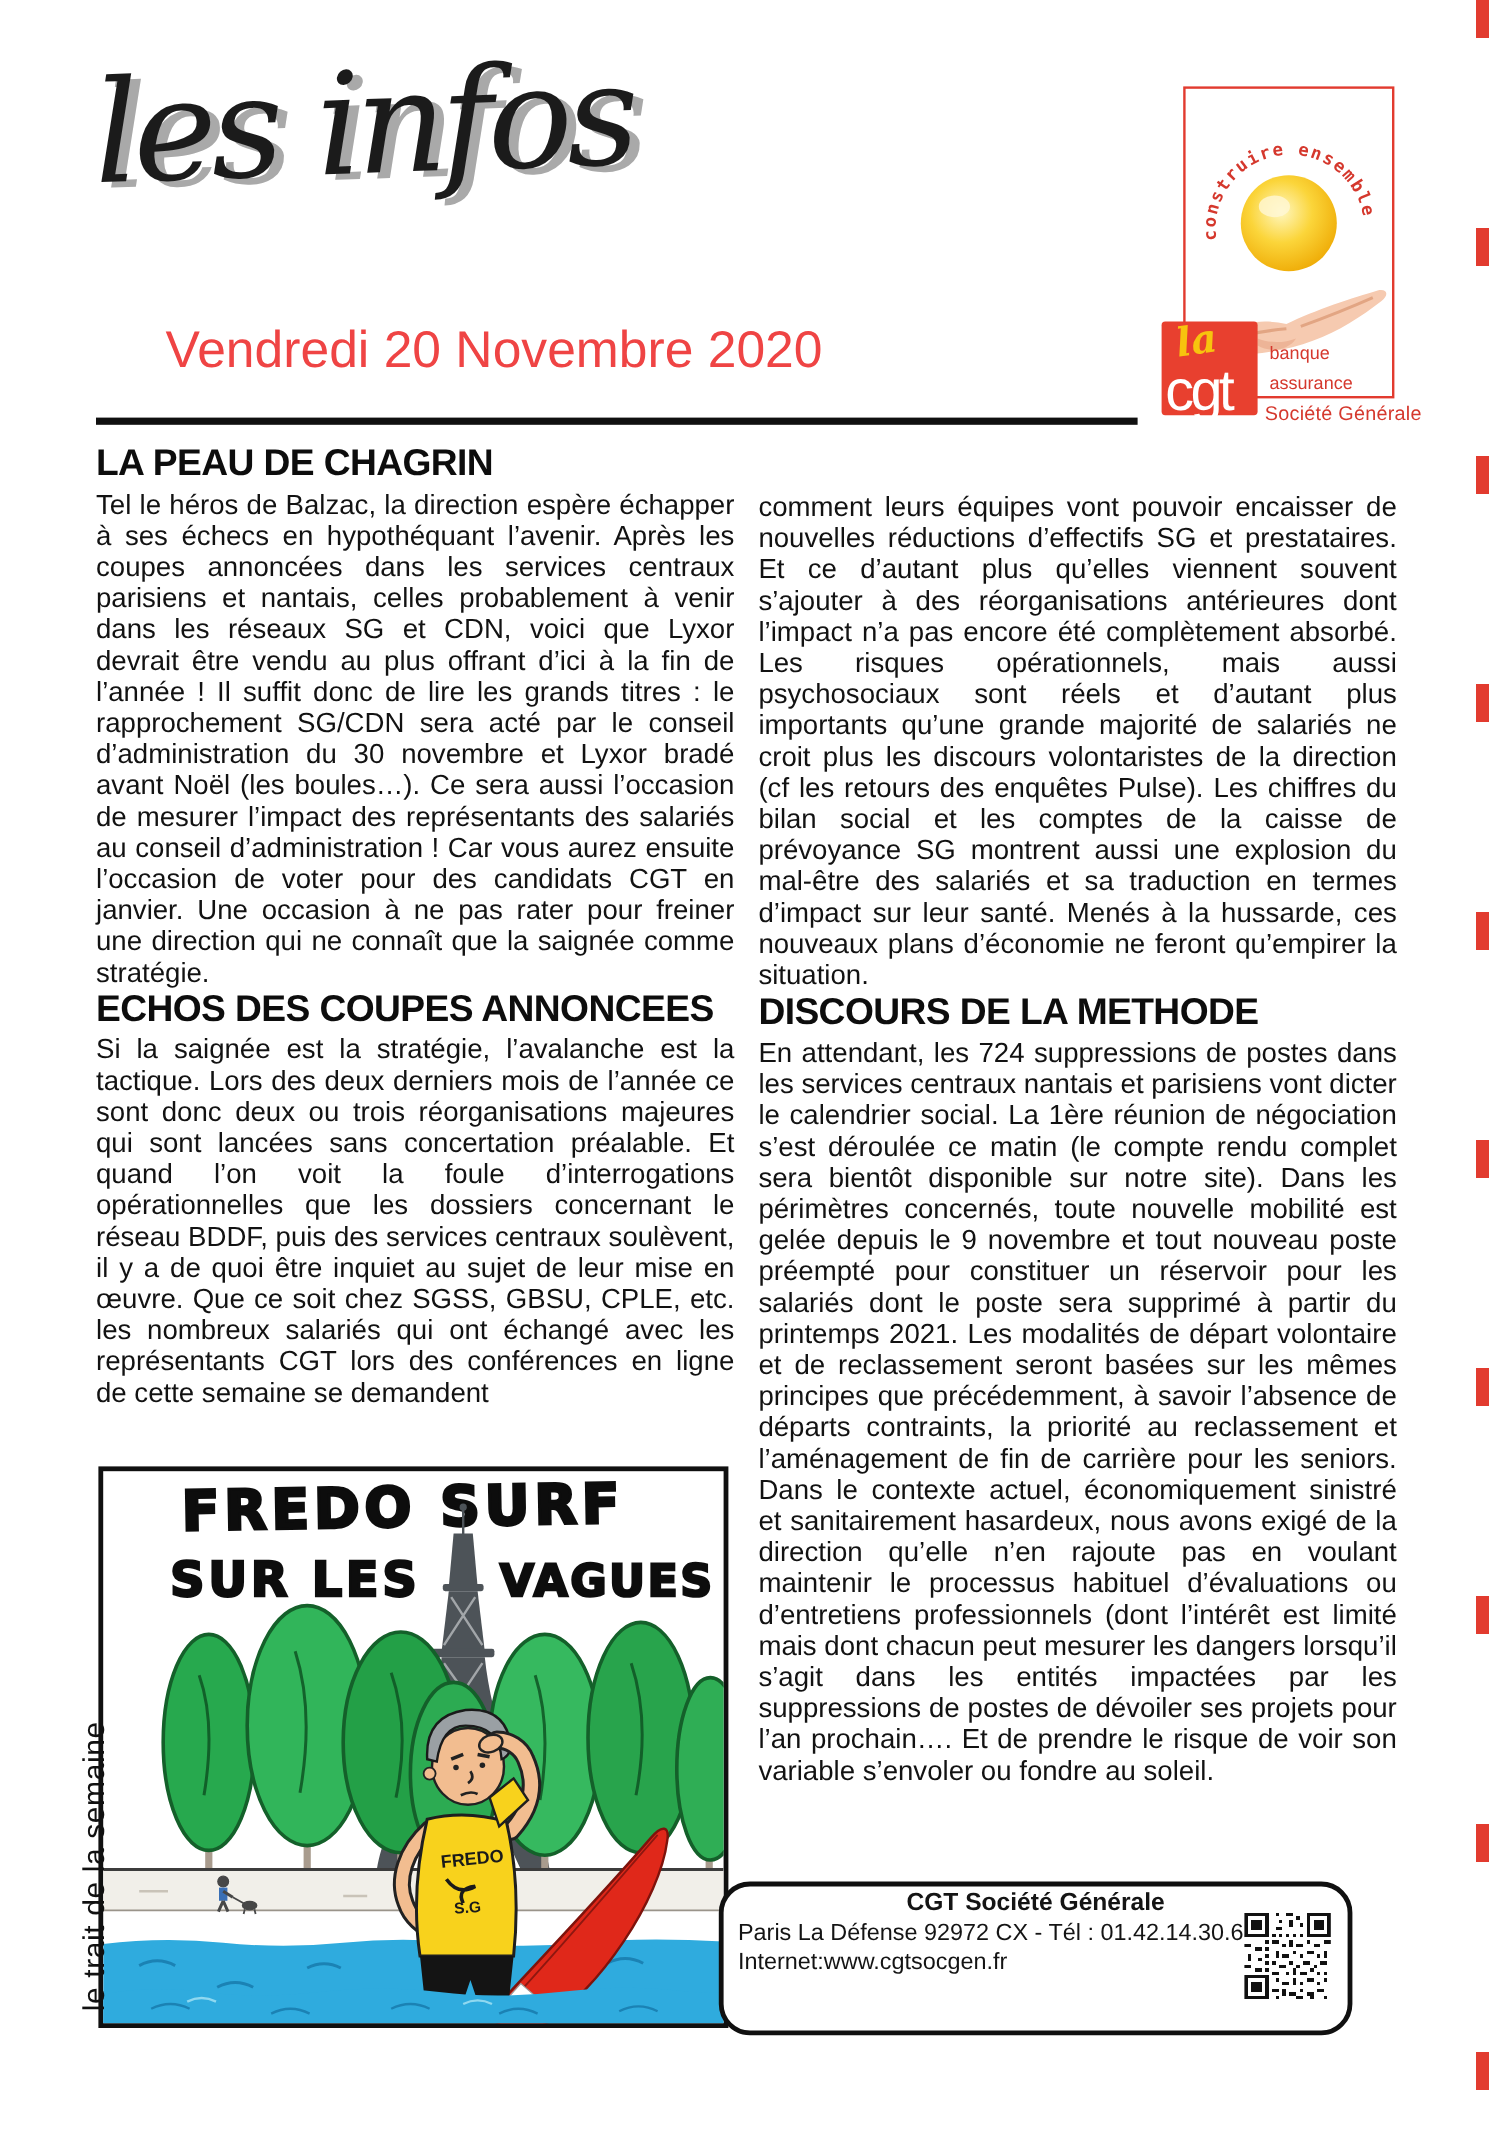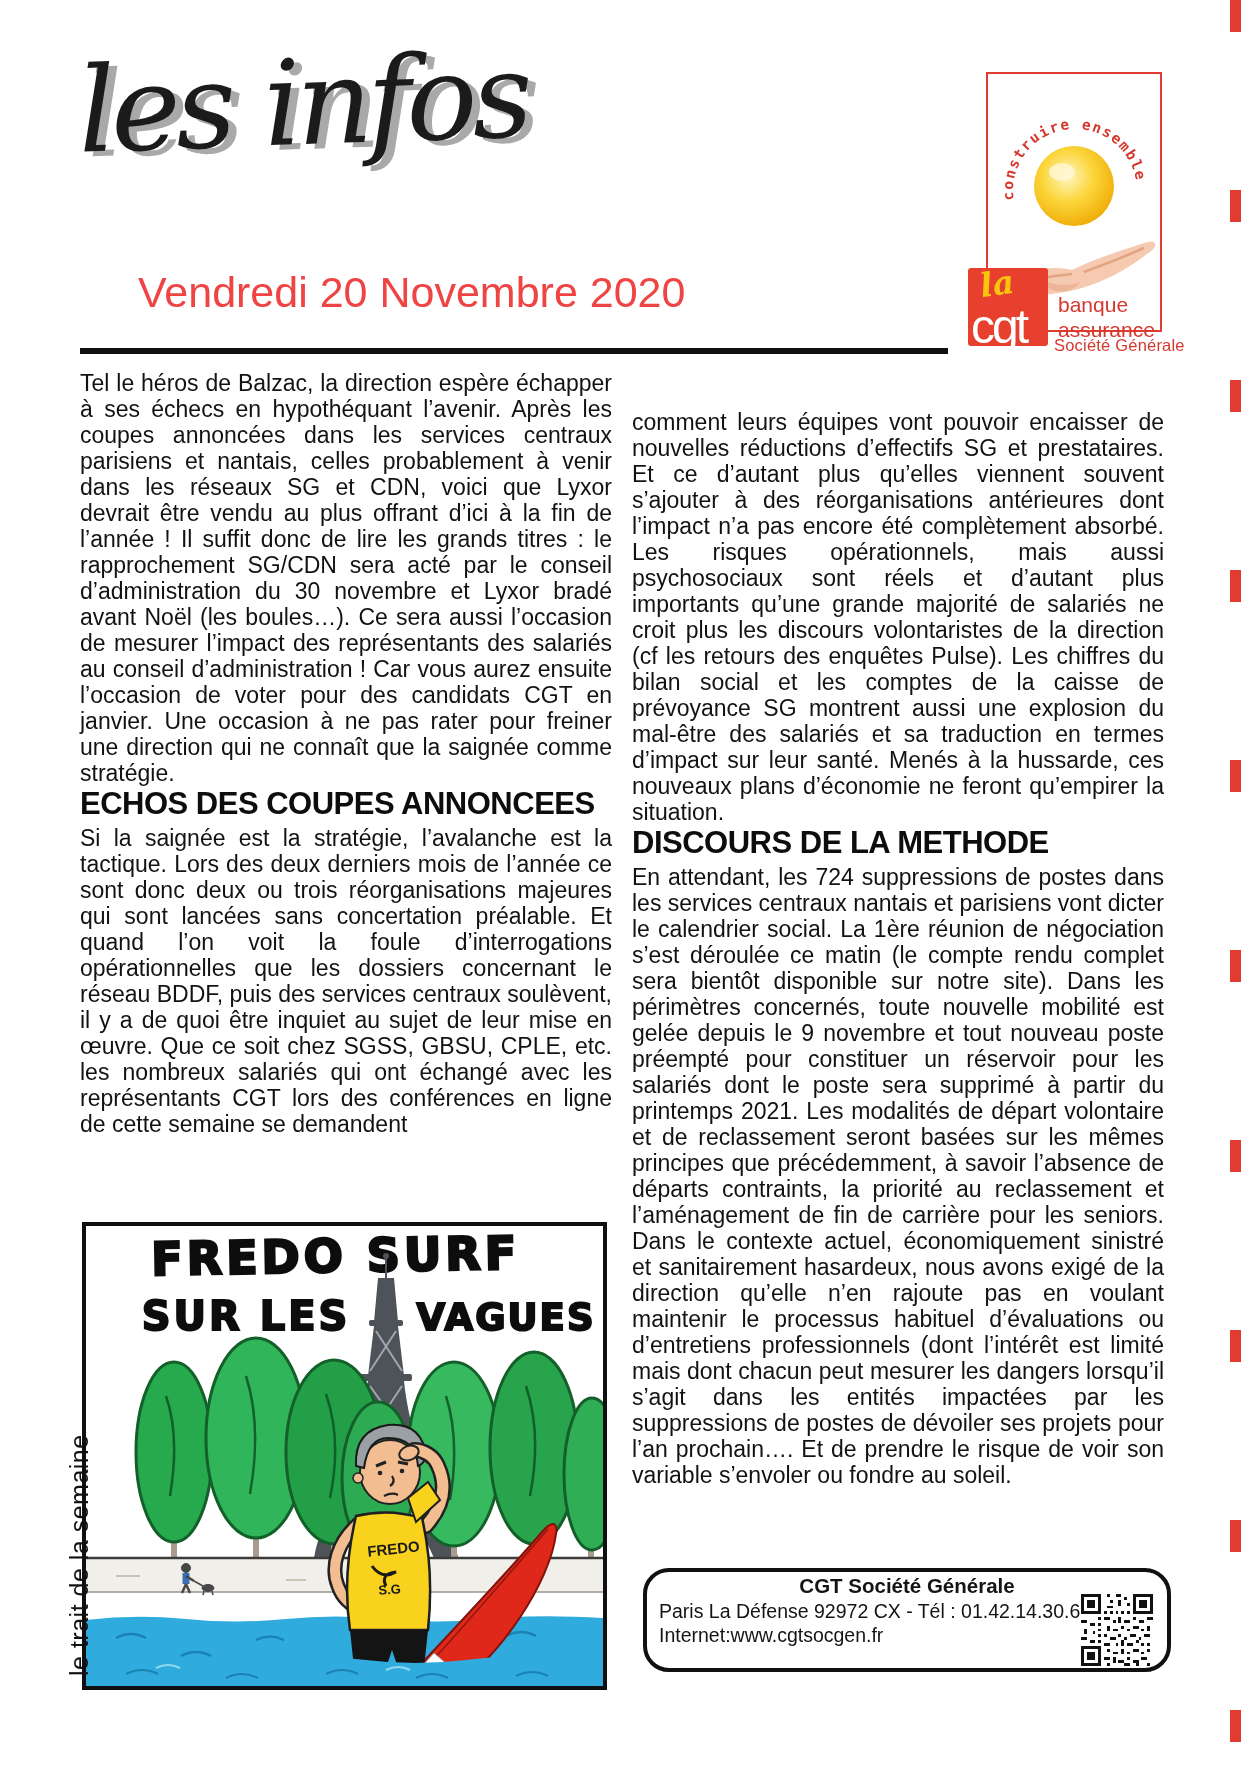--- a/index.html
+++ b/index.html
@@ -14,41 +14,41 @@
   #issue-date{left:138px;top:268px;font-size:43px;color:#ef4444;white-space:nowrap}
   #header-rule{left:80px;top:348px;width:868px;height:6px;background:#101010}
 
   
   #logo-frame{left:986px;top:72px;width:176px;height:260px;border:2px solid #e23b2f;box-sizing:border-box}
   #logo-frame svg{width:100%;height:100%;display:block}
   #cgt-square{left:968px;top:268px;width:80px;height:78px;background:#e8402f;border-radius:3px}
   .cgt-la{position:absolute;left:12px;top:-4px;font-family:"DejaVu Serif",serif;font-style:italic;
     font-weight:bold;font-size:33px;color:#f7c40e;transform:rotate(-8deg)}
   .cgt-cgt{position:absolute;left:3px;bottom:-8px;font-weight:normal;font-size:48px;color:#fff;letter-spacing:-3px}
-  #banque-block{left:1058px;top:292px;color:#d5382d;font-size:21px;line-height:25px}
+  #banque-block{left:1058px;top:282px;color:#d5382d;font-size:15px;line-height:25px}
   #sg-line{left:1054px;top:336px;color:#d5382d;font-weight:normal;font-size:16.5px;letter-spacing:.2px}
 
   
   .col{position:absolute;top:368px;width:532px}
   #col1{left:80px}
   #col2{left:632px;padding-top:39px}
   h1.head{margin:0;font-size:31px;font-weight:bold;line-height:1.18;letter-spacing:-.5px;color:#0d0d0d}
   p.body{margin:2px 0 0;font-size:23px;line-height:26px;text-align:justify;color:#121212}
   .mt{margin-top:25px}
 
   
   #cartoon{left:82px;top:1222px;width:525px;height:468px;border:4px solid #101010;
     box-sizing:border-box;background:#fff}
   #cartoon svg{display:block;width:517px;height:460px}
   #vert-caption{position:absolute;left:8px;bottom:10px;transform-origin:0 100%;
     transform:rotate(-90deg);font-size:25px;color:#111;white-space:nowrap;letter-spacing:.5px}
   .ct{font-family:"DejaVu Sans",sans-serif;font-weight:bold;fill:#0d0d0d;stroke:#0d0d0d}
 
   
-  #contact{left:643px;top:1568px;width:528px;height:104px;border:4px solid #101010;border-radius:26px;
+  #contact{left:599px;top:1568px;width:528px;height:128px;border:4px solid #101010;border-radius:26px;
     box-sizing:border-box;padding:2px 12px;font-size:19.5px;line-height:24.5px;color:#141414;background:#fff}
   #contact .c-title{text-align:center;font-weight:bold;font-size:20.5px}
   #qr{position:absolute;right:14px;top:22px;width:72px;height:72px}
 
   
   #edge-marks{right:0;top:0;width:11px;height:1778px;
     background:repeating-linear-gradient(180deg,#e23b2f 0 32px,transparent 32px 190px)}
 </style>
 </head>
 <body>
@@ -85,20 +85,21 @@
 <div class="abs" id="banque-block">
   <div>banque</div>
   <div>assurance</div>
 </div>
 <div class="abs" id="sg-line">Société Générale</div>
 
 <div class="abs" id="issue-date">Vendredi 20 Novembre 2020</div>
 <div class="abs" id="header-rule"></div>
 
 <section class="col" id="col1">
+  <h1 class="head">LA PEAU DE CHAGRIN</h1>
   <p class="body">Tel le héros de Balzac, la direction espère échapper à ses échecs en hypothéquant l’avenir. Après les coupes annoncées dans les services centraux parisiens et nantais, celles probablement à venir dans les réseaux SG et CDN, voici que Lyxor devrait être vendu au plus offrant d’ici à la fin de l’année ! Il suffit donc de lire les grands titres : le rapprochement SG/CDN sera acté par le conseil d’administration du 30 novembre et Lyxor bradé avant Noël (les boules…). Ce sera aussi l’occasion de mesurer l’impact des représentants des salariés au conseil d’administration ! Car vous aurez ensuite l’occasion de voter pour des candidats CGT en janvier. Une occasion à ne pas rater pour freiner une direction qui ne connaît que la saignée comme stratégie.</p>
   <h1 class="head mt">ECHOS DES COUPES ANNONCEES</h1>
   <p class="body">Si la saignée est la stratégie, l’avalanche est la tactique. Lors des deux derniers mois de l’année ce sont donc deux ou trois réorganisations majeures qui sont lancées sans concertation préalable. Et quand l’on voit la foule d’interrogations opérationnelles que les dossiers concernant le réseau BDDF, puis des services centraux soulèvent, il y a de quoi être inquiet au sujet de leur mise en œuvre. Que ce soit chez SGSS, GBSU, CPLE, etc. les nombreux salariés qui ont échangé avec les représentants CGT lors des conférences en ligne de cette semaine se demandent</p>
 </section>
 
 <section class="col" id="col2">
   <p class="body">comment leurs équipes vont pouvoir encaisser de nouvelles réductions d’effectifs SG et prestataires. Et ce d’autant plus qu’elles viennent souvent s’ajouter à des réorganisations antérieures dont l’impact n’a pas encore été complètement absorbé. Les risques opérationnels, mais aussi psychosociaux sont réels et d’autant plus importants qu’une grande majorité de salariés ne croit plus les discours volontaristes de la direction (cf les retours des enquêtes Pulse). Les chiffres du bilan social et les comptes de la caisse de prévoyance SG montrent aussi une explosion du mal-être des salariés et sa traduction en termes d’impact sur leur santé. Menés à la hussarde, ces nouveaux plans d’économie ne feront qu’empirer la situation.</p>
   <h1 class="head mt">DISCOURS DE LA METHODE</h1>
   <p class="body">En attendant, les 724 suppressions de postes dans les services centraux nantais et parisiens vont dicter le calendrier social. La 1ère réunion de négociation s’est déroulée ce matin (le compte rendu complet sera bientôt disponible sur notre site). Dans les périmètres concernés, toute nouvelle mobilité est gelée depuis le 9 novembre et tout nouveau poste préempté pour constituer un réservoir pour les salariés dont le poste sera supprimé à partir du printemps 2021. Les modalités de départ volontaire et de reclassement seront basées sur les mêmes principes que précédemment, à savoir l’absence de départs contraints, la priorité au reclassement et l’aménagement de fin de carrière pour les seniors. Dans le contexte actuel, économiquement sinistré et sanitairement hasardeux, nous avons exigé de la direction qu’elle n’en rajoute pas en voulant maintenir le processus habituel d’évaluations ou d’entretiens professionnels (dont l’intérêt est limité mais dont chacun peut mesurer les dangers lorsqu’il s’agit dans les entités impactées par les suppressions de postes de dévoiler ses projets pour l’an prochain…. Et de prendre le risque de voir son variable s’envoler ou fondre au soleil.</p>
 </section>

